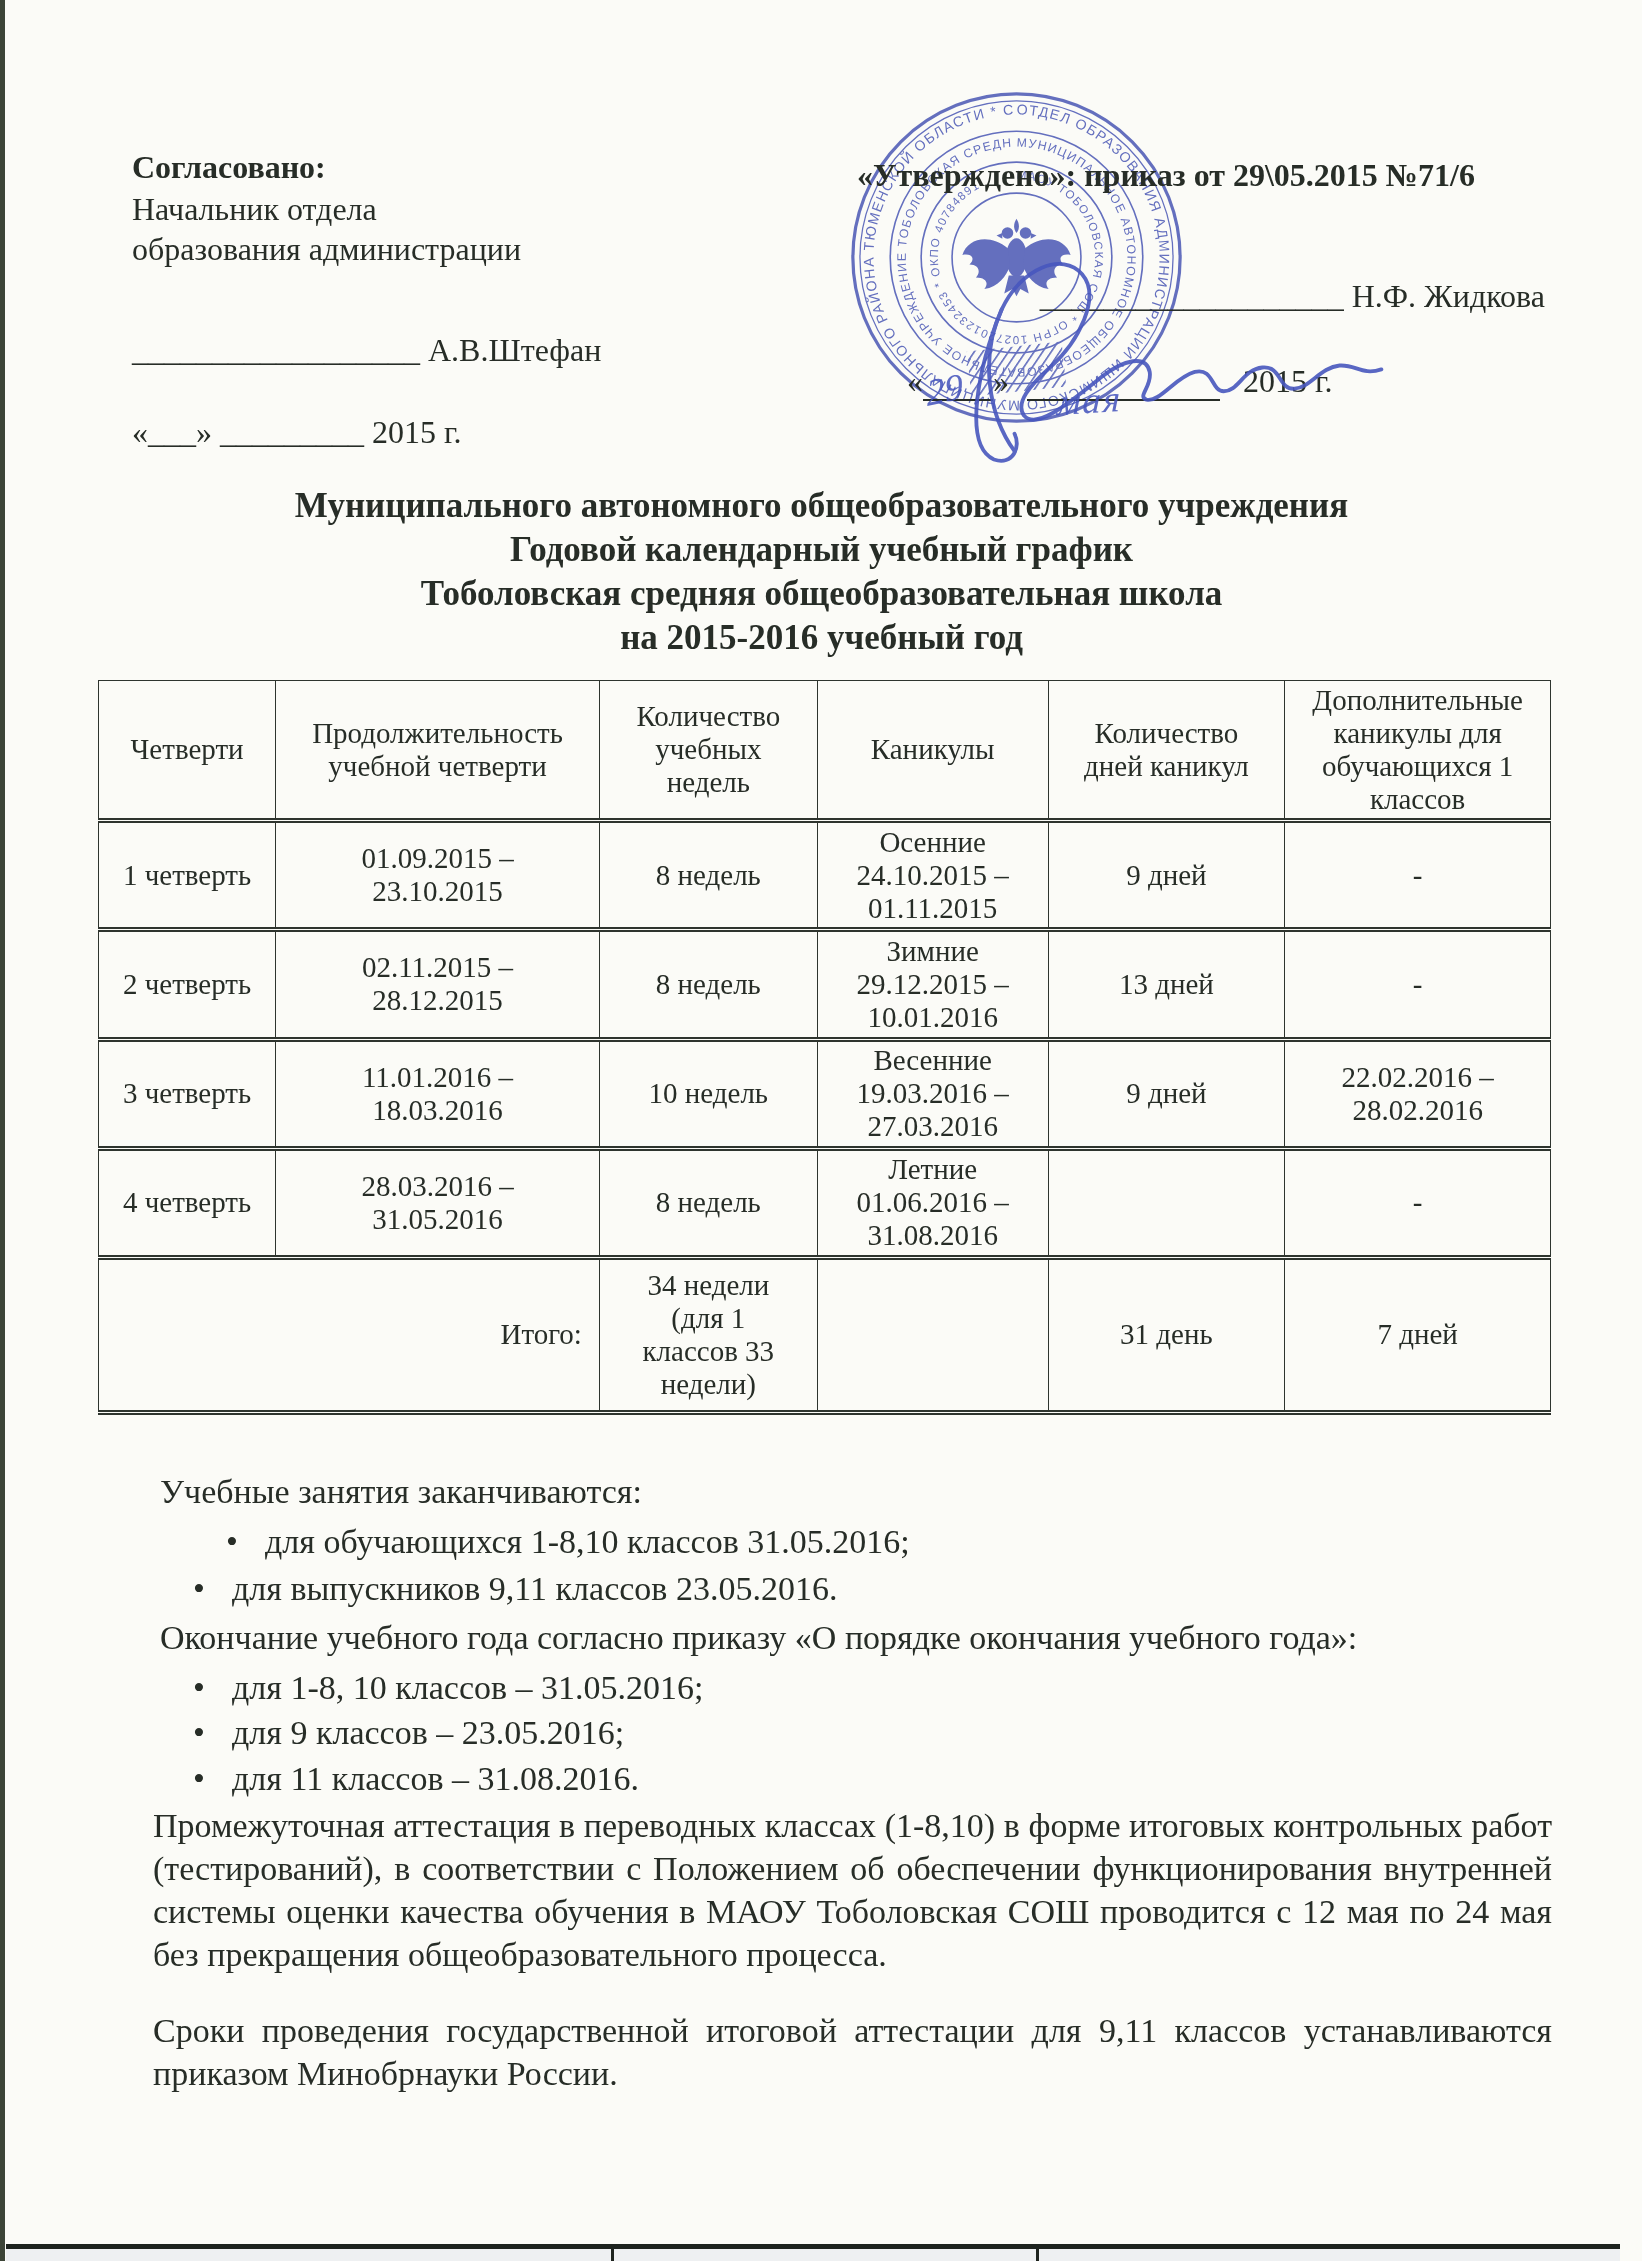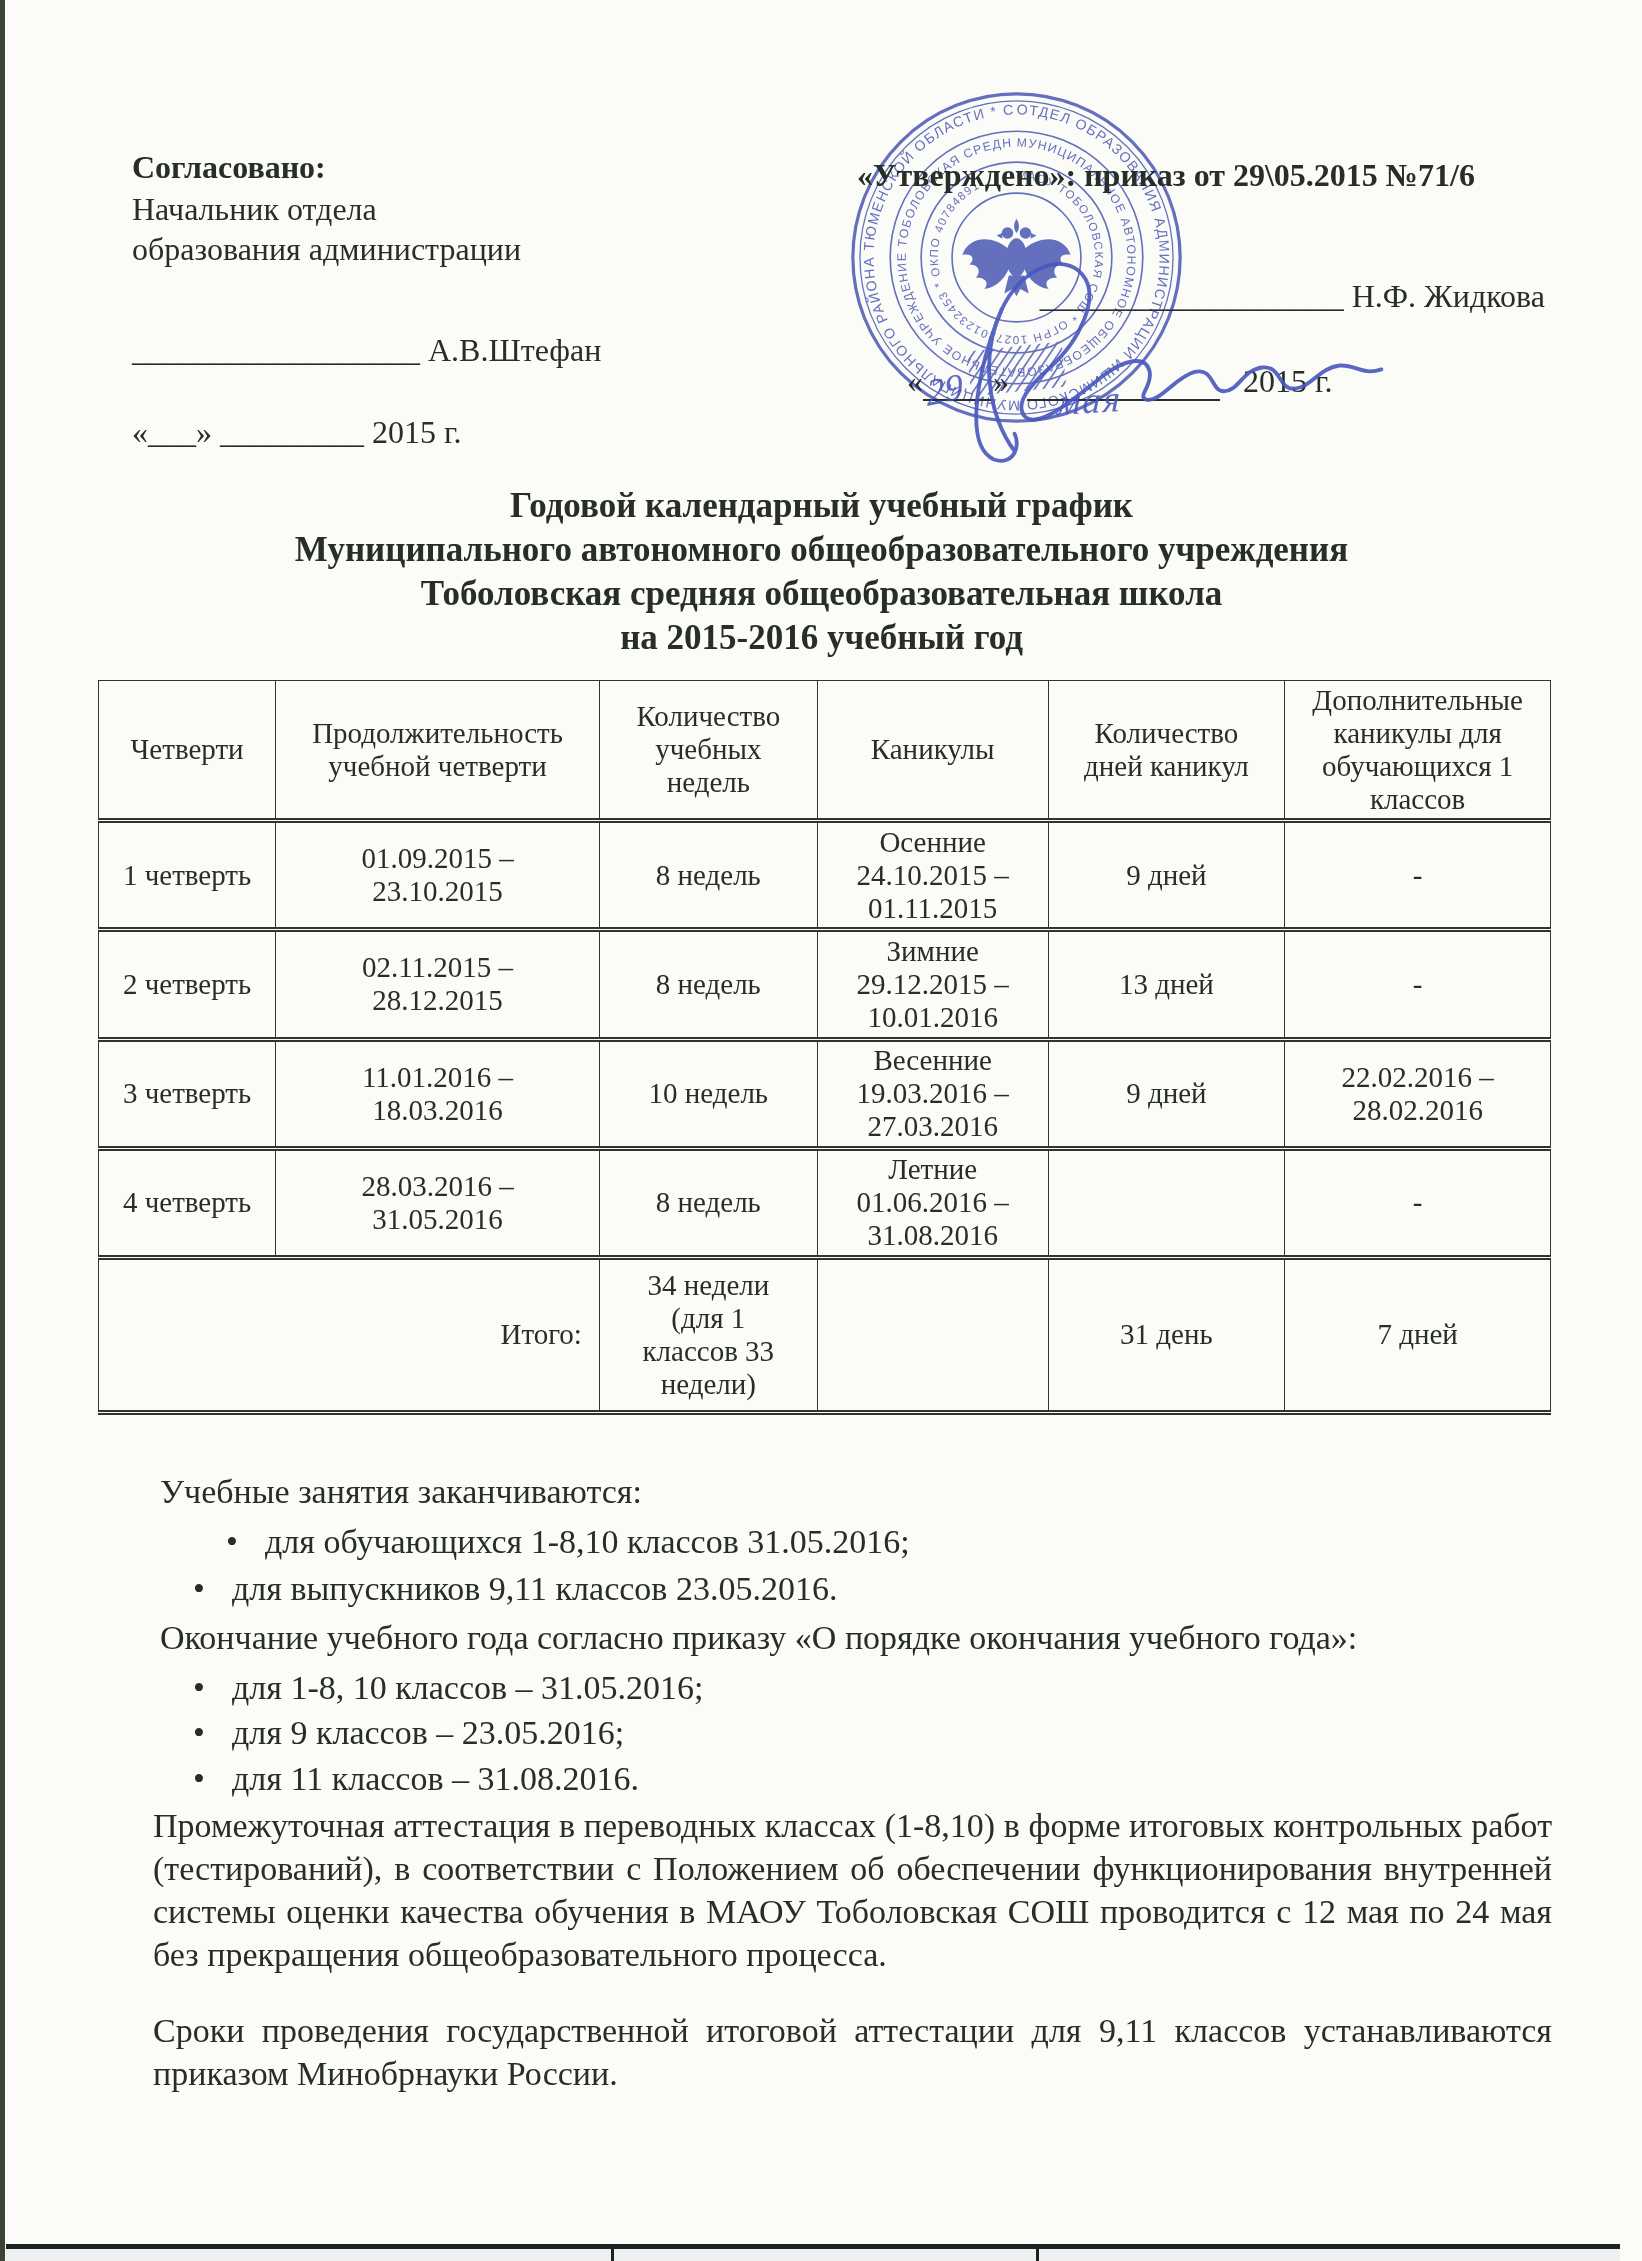--- a/index.html
+++ b/index.html
@@ -122,22 +122,22 @@
   </svg>
 
   <svg class="signature" viewBox="0 0 780 420" aria-hidden="true">
     <g fill="none" stroke="var(--signature)" stroke-width="6" stroke-linecap="round">
       <path d="M150 385 C 110 330 95 240 130 165 C 160 100 225 75 255 110 C 285 145 250 215 205 255 C 175 282 150 310 165 330 C 185 352 235 310 285 270 C 320 242 355 235 360 262 C 364 285 340 300 355 305 C 375 310 400 270 430 262 C 460 255 455 292 475 292 C 498 292 505 258 535 255 C 565 252 560 290 585 288 C 610 286 625 255 655 252 C 680 250 690 268 720 258"></path>
       <path d="M130 165 C 95 250 68 375 118 398 C 148 408 160 378 150 358"></path>
     </g>
   </svg>
 
   <div class="doc-title">
+    <div>Муниципального автономного общеобразовательного учреждения</div>
     <div>Годовой календарный учебный график</div>
-    <div>Муниципального автономного общеобразовательного учреждения</div>
     <div>Тоболовская средняя общеобразовательная школа</div>
     <div>на 2015-2016 учебный год</div>
   </div>
 
   <table class="tbl">
     <colgroup>
       <col style="width:12.2%">
         <col style="width:22.3%">
         <col style="width:15.0%">
       <col style="width:15.9%">

